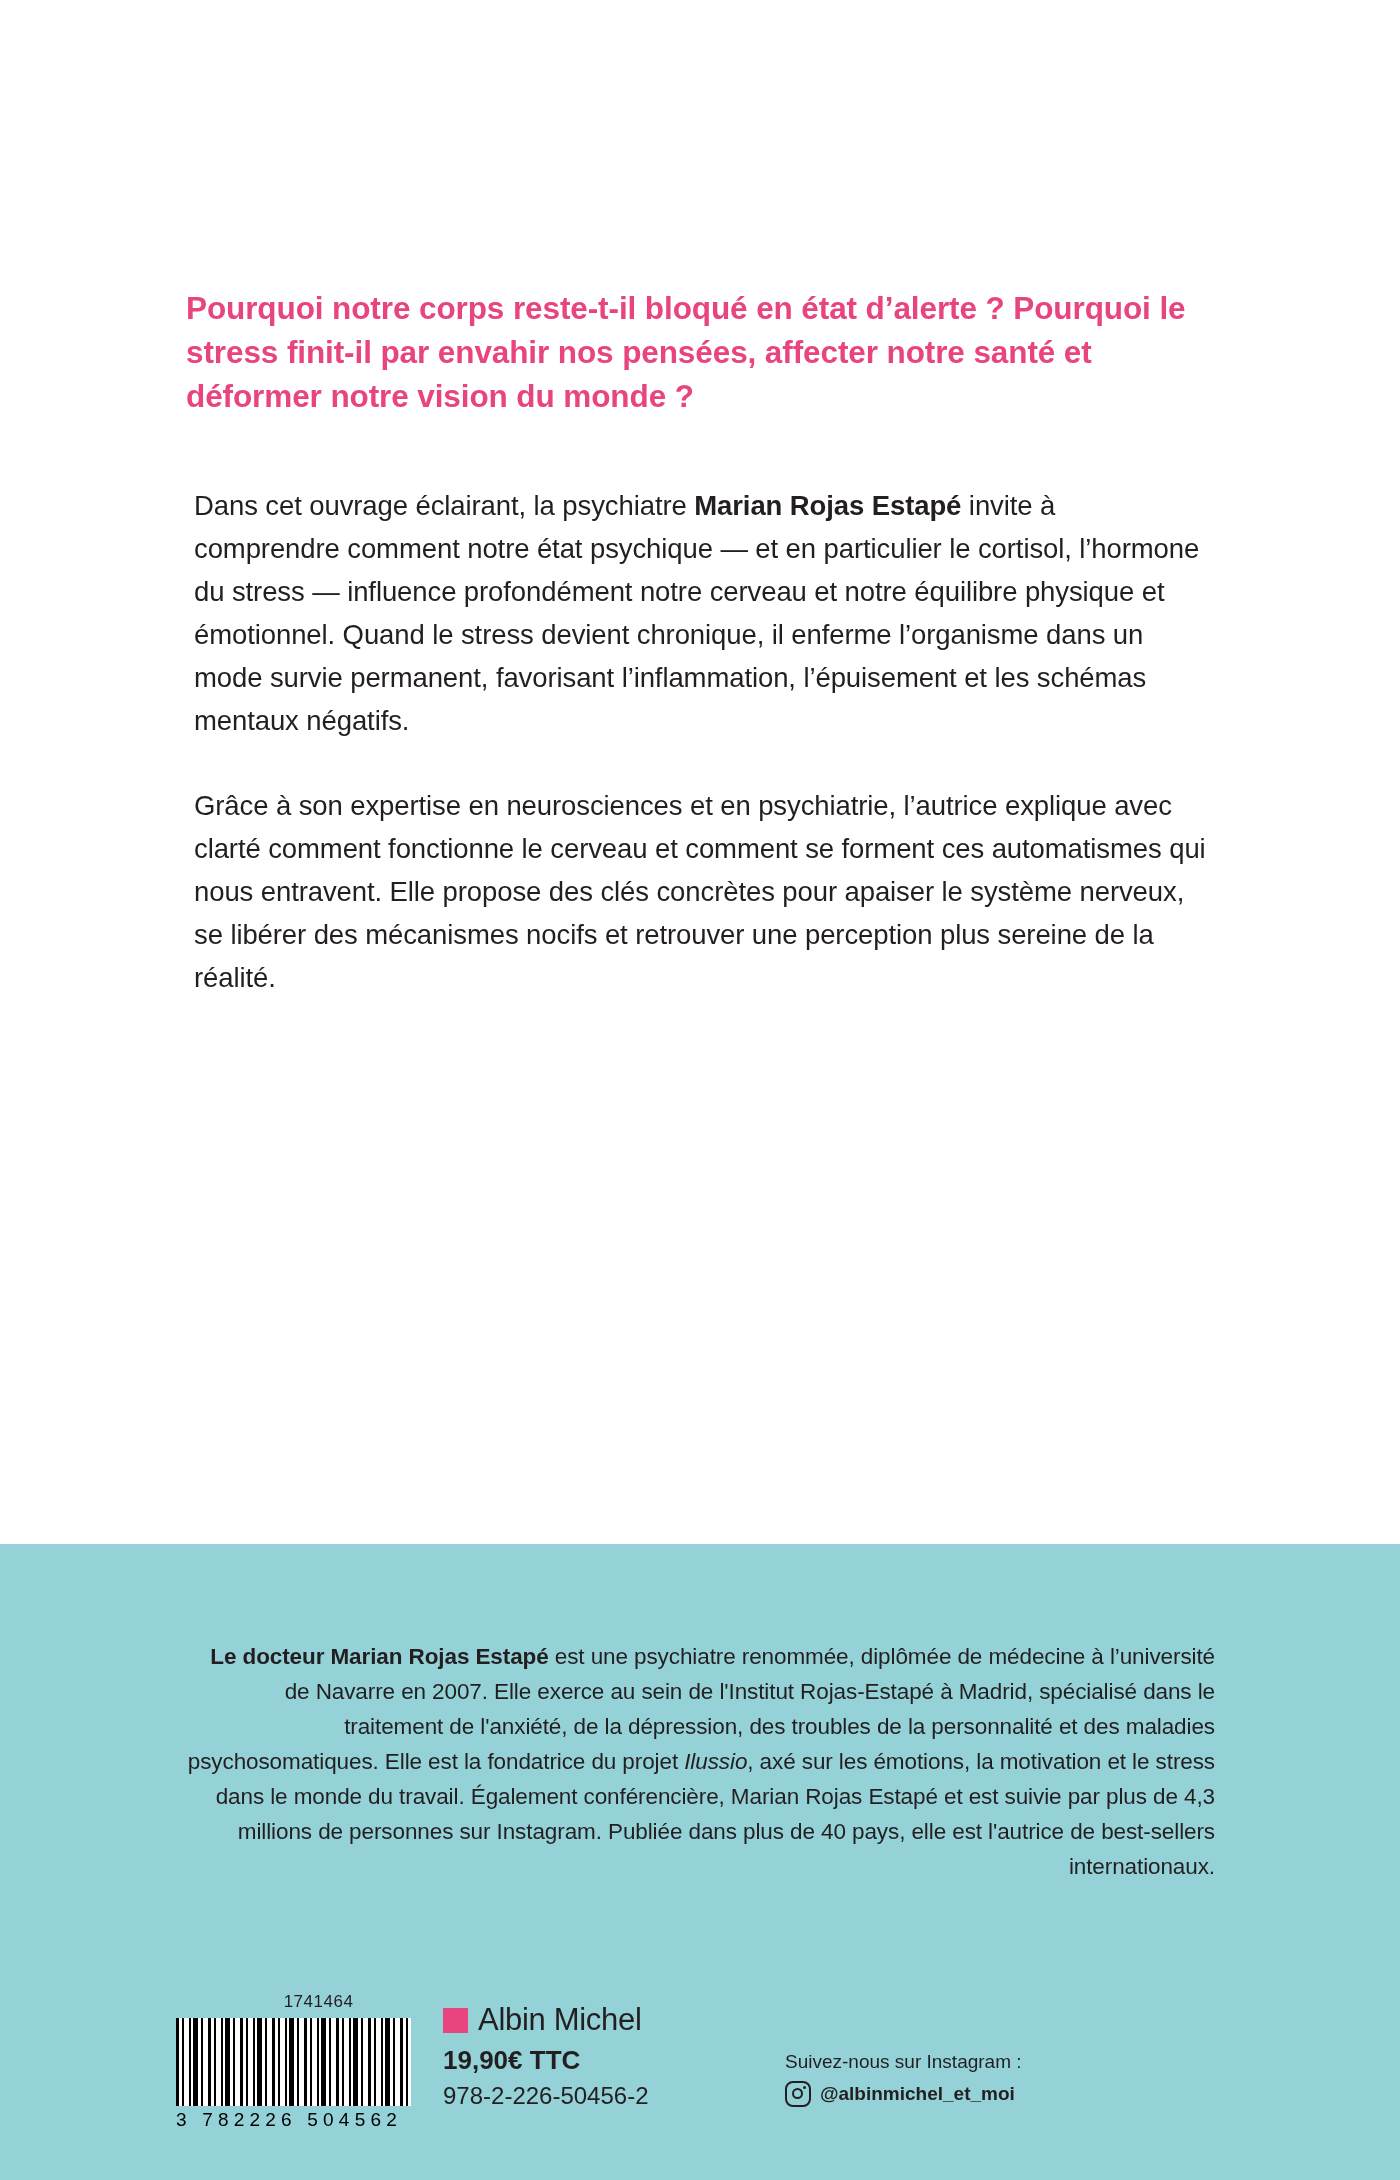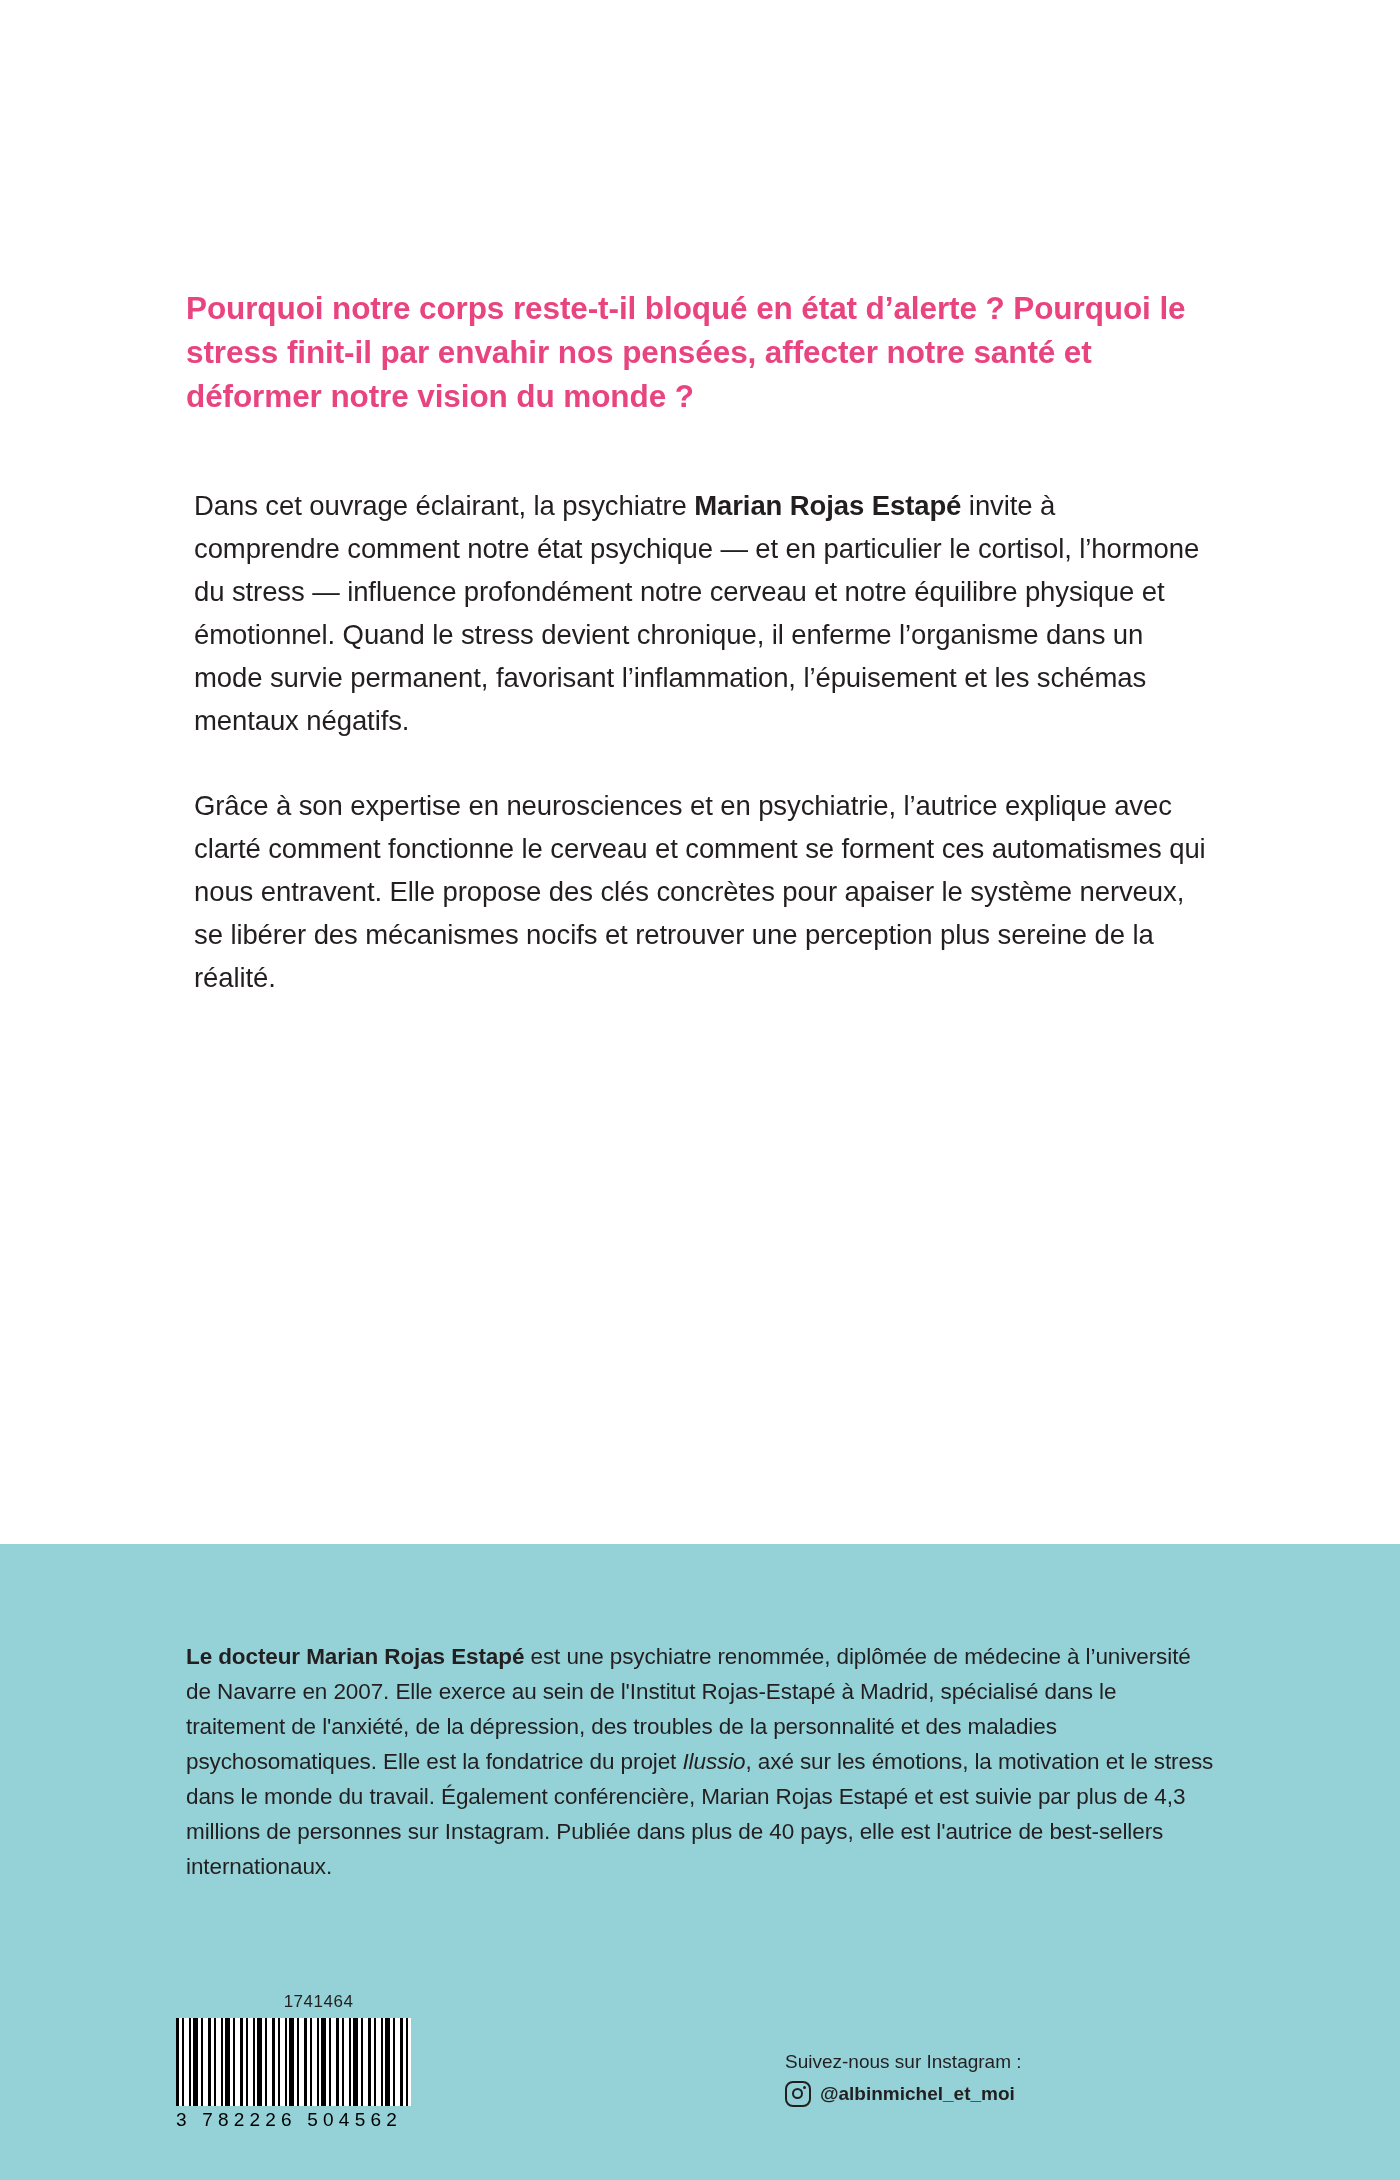--- a/index.html
+++ b/index.html
@@ -75,20 +75,21 @@
     padding: 0 185px 0 186px;
   }
 
   .bio {
     margin: 0;
     padding-top: 95px;
     color: #231f20;
     font-size: 22.5px;
     line-height: 35px;
     letter-spacing: -0.1px;
+    text-align: right;
   }
   .bio b { font-weight: 700; }
   .bio i { font-style: italic; }
 
   
   .footer {
     position: absolute;
     left: 0;
     top: 1980px;
     width: 1132px;
@@ -244,20 +245,28 @@
   </div>
 
   <div class="footer">
 
     <div class="barcode-block">
       <div class="barcode-number-top">1741464</div>
       <div class="barcode-bars"></div>
       <div class="barcode-digits">3 782226 504562</div>
     </div>
 
+    <div class="publisher-block">
+      <div class="pub-name-row">
+        <span class="pub-square"></span>
+        <span class="pub-name">Albin Michel</span>
+      </div>
+      <div class="pub-price">19,90€ TTC</div>
+      <div class="pub-isbn">978-2-226-50456-2</div>
+    </div>
 
     <div class="insta-block">
       <div class="insta-follow">Suivez-nous sur Instagram :</div>
       <div class="insta-row">
         <span class="insta-icon"></span>
         <span class="insta-handle">@albinmichel_et_moi</span>
       </div>
     </div>
 
   </div>

